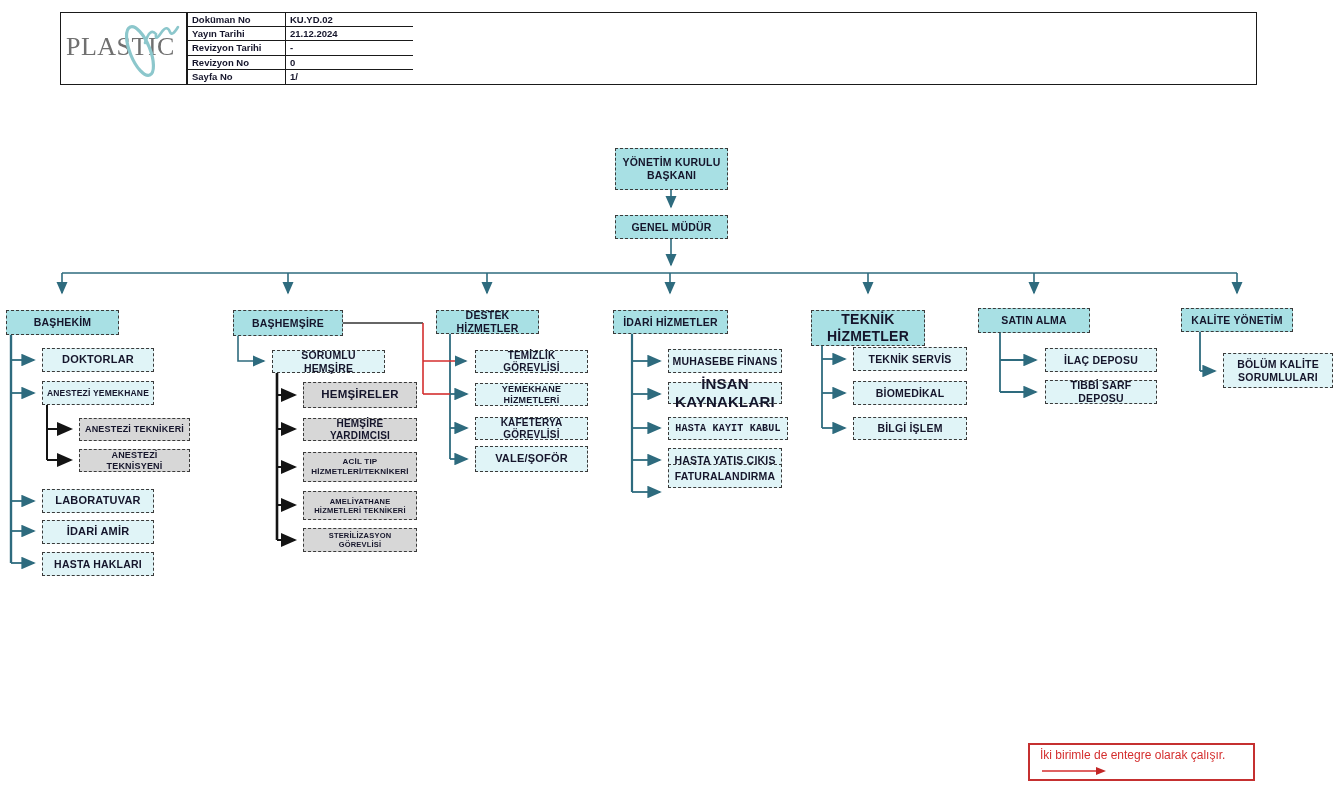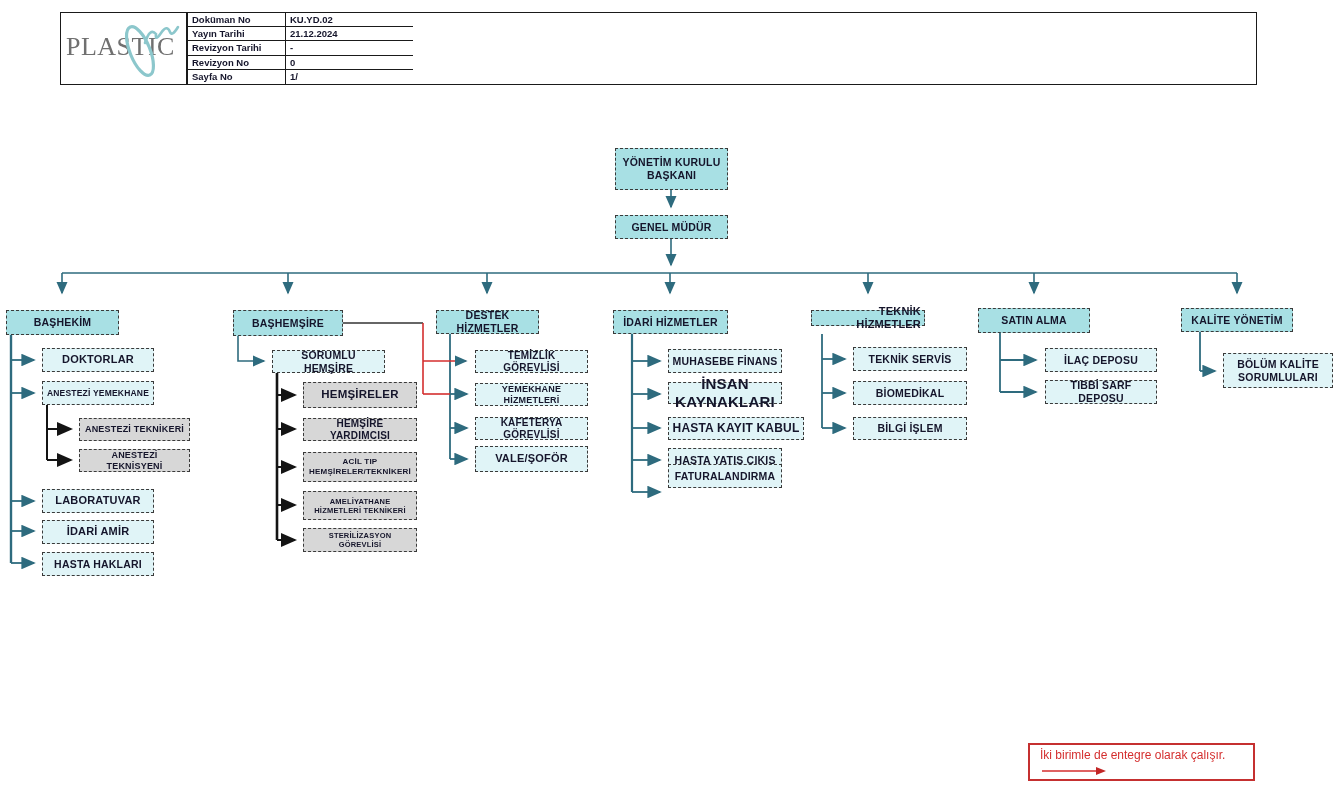--- a/index.html
+++ b/index.html
@@ -158,35 +158,35 @@
       <div class="node cyan" style="left: 42px; top: 381px; width: 112px; height: 24px; font-size: 8.5px;">ANESTEZİ YEMEKHANE</div>
       <div class="node gray" style="left: 79px; top: 418px; width: 111px; height: 23px; font-size: 9px;">ANESTEZİ TEKNİKERİ</div>
       <div class="node gray" style="left: 79px; top: 449px; width: 111px; height: 23px; font-size: 9px;">ANESTEZİ TEKNİSYENİ</div>
       <div class="node cyan" style="left: 42px; top: 489px; width: 112px; height: 24px; font-size: 11px;">LABORATUVAR</div>
       <div class="node cyan" style="left: 42px; top: 520px; width: 112px; height: 24px; font-size: 11px;">İDARİ AMİR</div>
       <div class="node cyan" style="left: 42px; top: 552px; width: 112px; height: 24px; font-size: 10.5px;">HASTA HAKLARI</div>
       <div class="node hdr" style="left: 233px; top: 310px; width: 110px; height: 26px; font-size: 10.5px;">BAŞHEMŞİRE</div>
       <div class="node cyan" style="left: 272px; top: 350px; width: 113px; height: 23px; font-size: 10.5px;">SORUMLU HEMŞİRE</div>
       <div class="node gray" style="left: 303px; top: 382px; width: 114px; height: 26px; font-size: 11.5px;">HEMŞİRELER</div>
       <div class="node gray" style="left: 303px; top: 418px; width: 114px; height: 23px; font-size: 10px;">HEMŞİRE YARDIMCISI</div>
-      <div class="node gray" style="left: 303px; top: 452px; width: 114px; height: 30px; font-size: 8px;">ACİL TIP HEMŞİRELER/TEKNİKERİ</div>
+      <div class="node gray" style="left: 303px; top: 452px; width: 114px; height: 30px; font-size: 8px;">ACİL TIP HİZMETLERİ/TEKNİKERİ</div>
       <div class="node gray" style="left: 303px; top: 491px; width: 114px; height: 29px; font-size: 7.5px;">AMELİYATHANE HİZMETLERİ TEKNİKERİ</div>
       <div class="node gray" style="left: 303px; top: 528px; width: 114px; height: 24px; font-size: 7.5px;">STERİLİZASYON GÖREVLİSİ</div>
       <div class="node hdr" style="left: 436px; top: 310px; width: 103px; height: 24px; font-size: 10.5px;">DESTEK HİZMETLER</div>
       <div class="node cyan" style="left: 475px; top: 350px; width: 113px; height: 23px; font-size: 10px;">TEMİZLİK GÖREVLİSİ</div>
       <div class="node cyan" style="left: 475px; top: 383px; width: 113px; height: 23px; font-size: 9px;">YEMEKHANE HİZMETLERİ</div>
       <div class="node cyan" style="left: 475px; top: 417px; width: 113px; height: 23px; font-size: 10px;">KAFETERYA GÖREVLİSİ</div>
       <div class="node cyan" style="left: 475px; top: 446px; width: 113px; height: 26px; font-size: 11px;">VALE/ŞOFÖR</div>
       <div class="node hdr" style="left: 613px; top: 310px; width: 115px; height: 24px; font-size: 10.5px;">İDARİ HİZMETLER</div>
       <div class="node cyan" style="left: 668px; top: 349px; width: 114px; height: 24px; font-size: 10.5px;">MUHASEBE FİNANS</div>
       <div class="node cyan" style="left: 668px; top: 382px; width: 114px; height: 22px; font-size: 15px;">İNSAN KAYNAKLARI</div>
-      <div class="node cyan" style="left: 668px; top: 417px; width: 136px; height: 23px; font-size: 12px;">HASTA KAYIT KABUL</div>
+      <div class="node cyan" style="left: 668px; top: 417px; width: 120px; height: 23px; font-size: 10px; font-family: Liberation Mono, monospace;">HASTA KAYIT KABUL</div>
       <div class="node cyan" style="left: 668px; top: 448px; width: 114px; height: 24px; font-size: 10.5px;">HASTA YATIŞ ÇIKIŞ</div>
       <div class="node cyan" style="left: 668px; top: 464px; width: 114px; height: 24px; font-size: 10.5px;">FATURALANDIRMA</div>
-      <div class="node hdr" style="left: 811px; top: 310px; width: 114px; height: 16px; font-size: 11px; text-align: right;">TEKNİK HİZMETLER</div>
+      <div class="node hdr" style="left: 811px; top: 310px; width: 114px; height: 36px; font-size: 14px;">TEKNİK HİZMETLER</div>
       <div class="node cyan" style="left: 853px; top: 347px; width: 114px; height: 24px; font-size: 10.5px;">TEKNİK SERVİS</div>
       <div class="node cyan" style="left: 853px; top: 381px; width: 114px; height: 24px; font-size: 10.5px;">BİOMEDİKAL</div>
       <div class="node cyan" style="left: 853px; top: 417px; width: 114px; height: 23px; font-size: 10.5px;">BİLGİ İŞLEM</div>
       <div class="node hdr" style="left: 978px; top: 308px; width: 112px; height: 25px; font-size: 10.5px;">SATIN ALMA</div>
       <div class="node cyan" style="left: 1045px; top: 348px; width: 112px; height: 24px; font-size: 10.5px;">İLAÇ DEPOSU</div>
       <div class="node cyan" style="left: 1045px; top: 380px; width: 112px; height: 24px; font-size: 10.5px;">TIBBİ SARF DEPOSU</div>
       <div class="node hdr" style="left: 1181px; top: 308px; width: 112px; height: 24px; font-size: 10.5px;">KALİTE YÖNETİM</div>
       <div class="node cyan" style="left: 1223px; top: 353px; width: 110px; height: 35px; font-size: 10.5px;">BÖLÜM KALİTE SORUMLULARI</div>
     </div>
 

